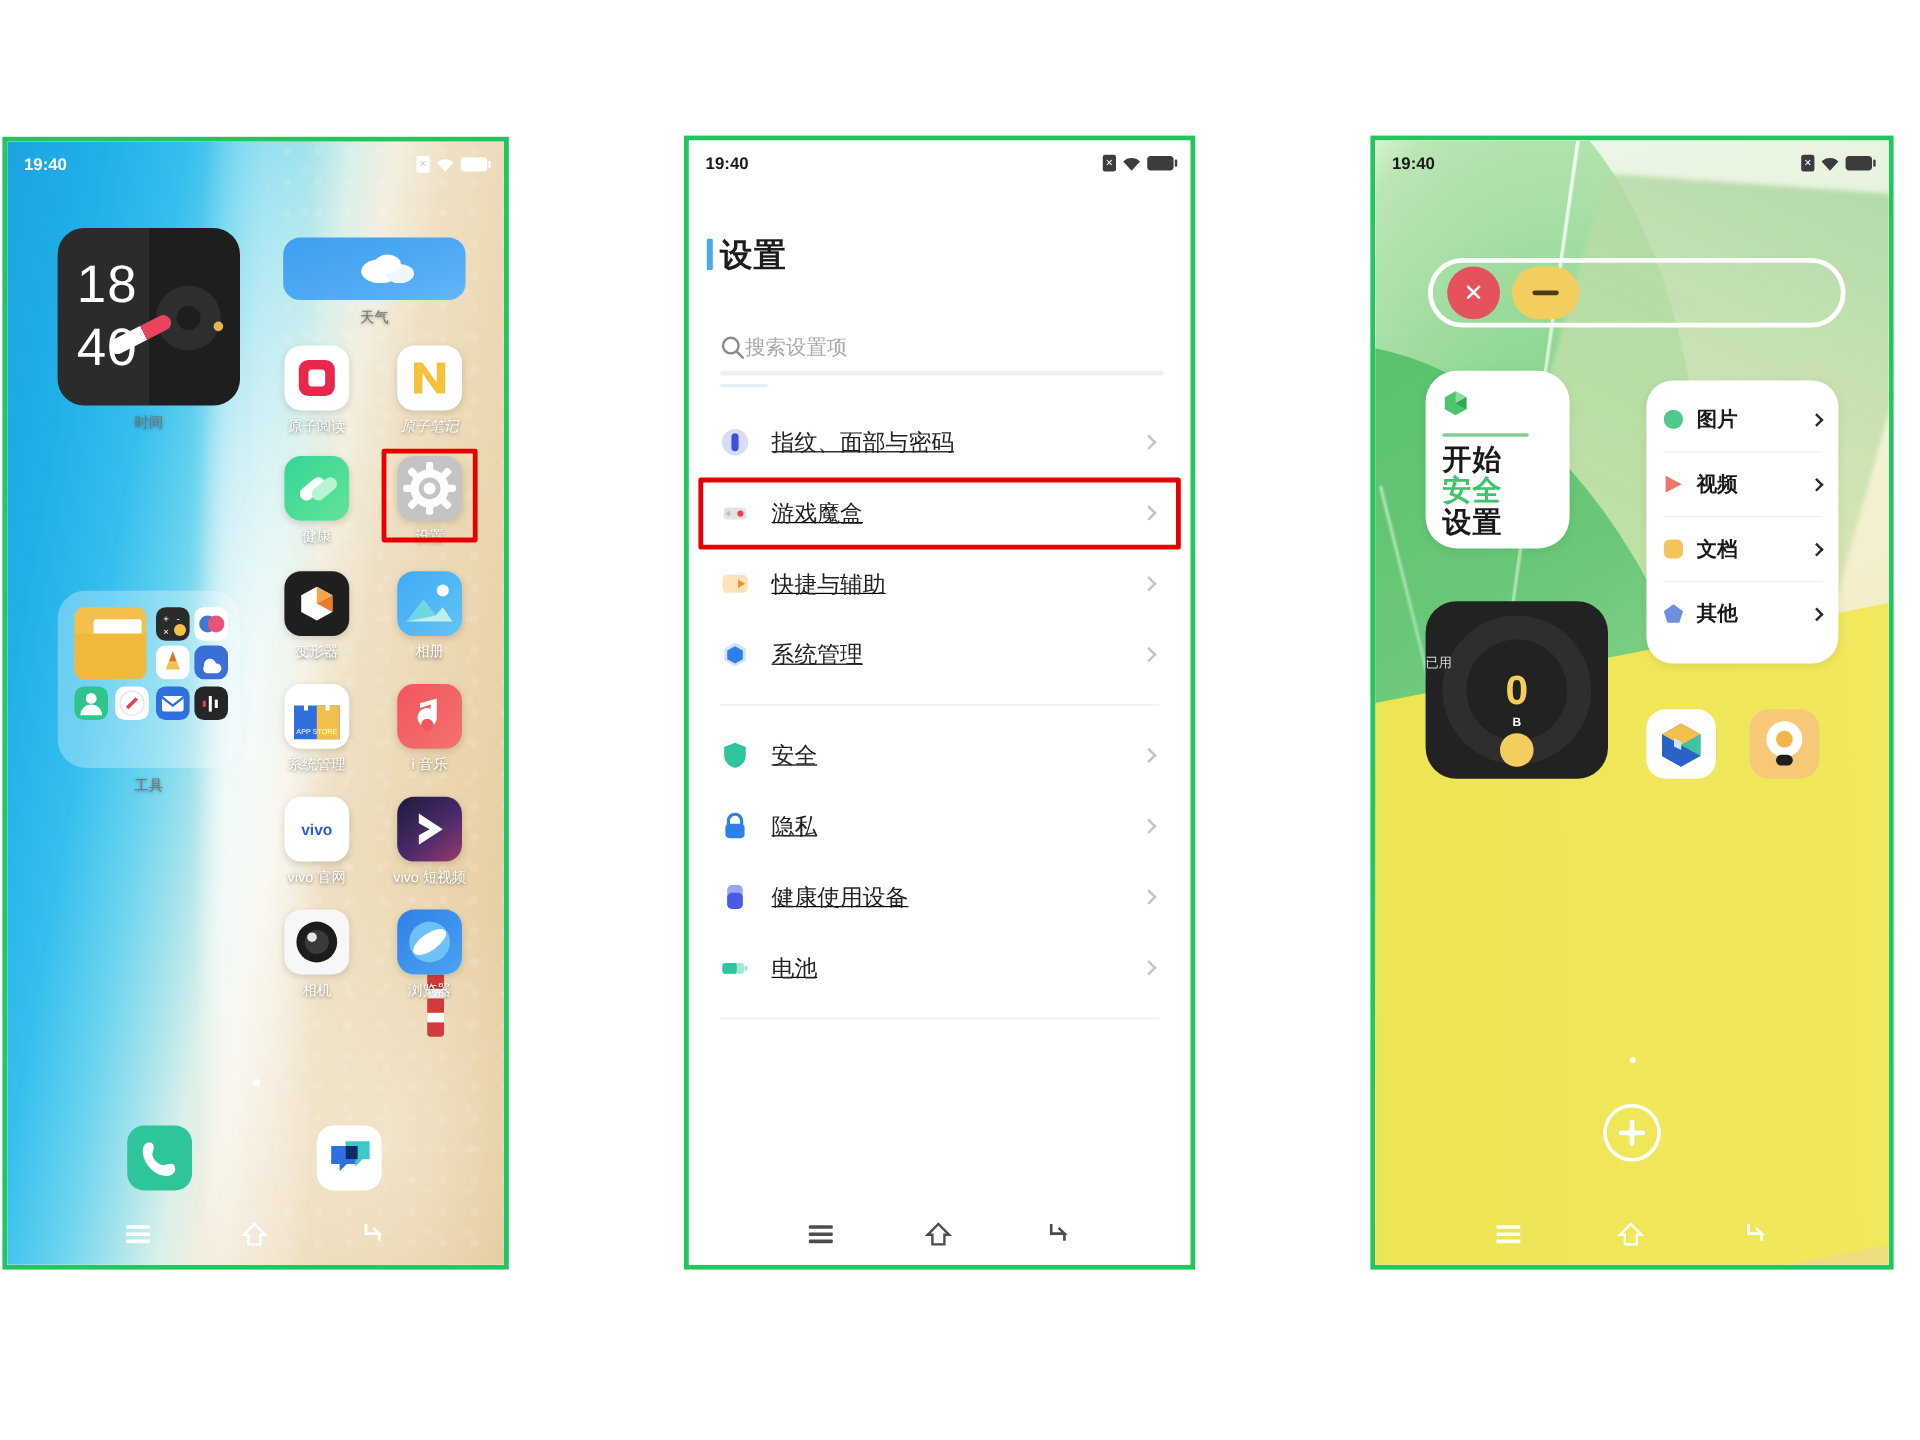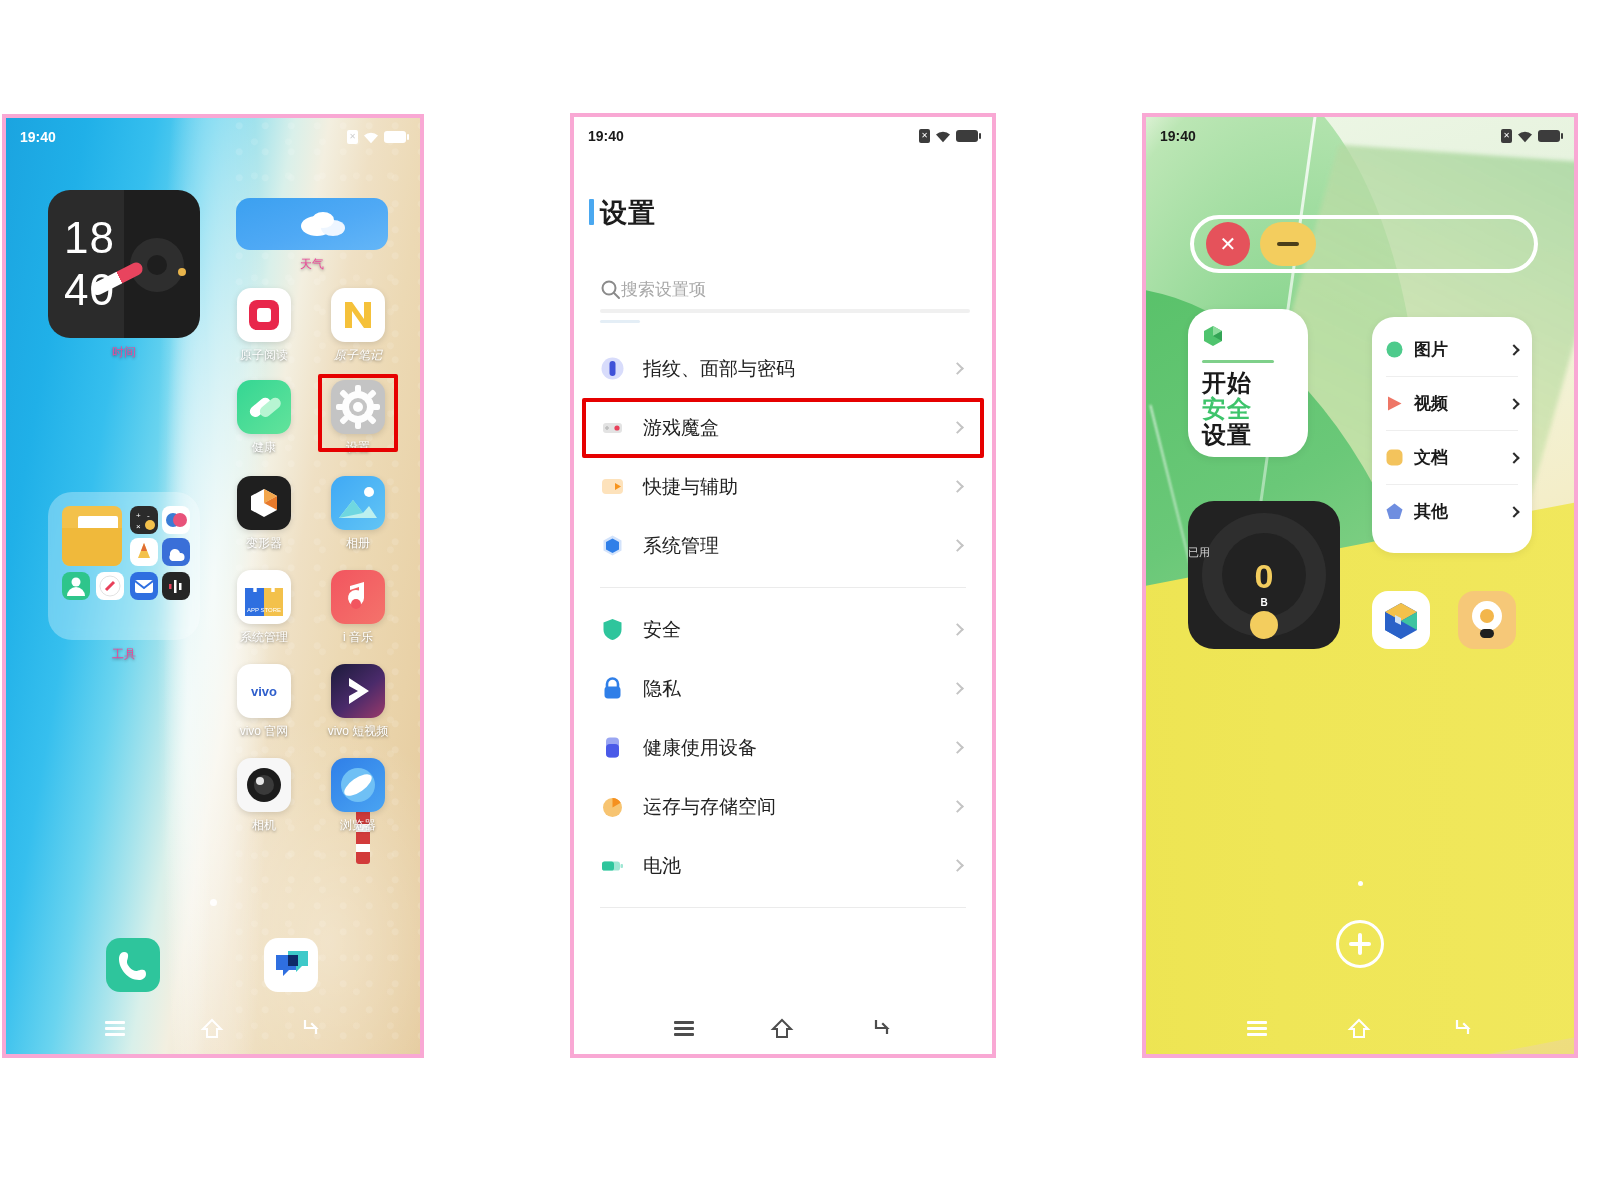--- a/index.html
+++ b/index.html
@@ -7,21 +7,21 @@
     width: 1600px; height: 1200px;
     background: #ffffff;
     font-family: "Liberation Sans", "DejaVu Sans", sans-serif;
     overflow: hidden;
   }
   .stage { position: relative; width: 1600px; height: 1200px; background:#fff; }
 
   
   .phone {
     position: absolute;
-    border: 4px solid #f9a8d4;
+    border: 4px solid #22c55e;
     overflow: hidden;
     background: #fff;
   }
   #phone1 { left: 2px;    top: 114px; width: 422px; height: 944px; }
   #phone2 { left: 570px;  top: 113px; width: 426px; height: 945px; }
   #phone3 { left: 1142px; top: 113px; width: 436px; height: 945px; }
 
   .screen { position:absolute; inset:0; overflow:hidden; }
 
   
@@ -118,21 +118,21 @@
     border-radius:50%; background:#1e1e1e;
   }
   .clock-dot { position:absolute; right:14px; top:78px; width:8px; height:8px; border-radius:50%; background:#e8b44b; }
   .clock-hand {
     position:absolute; left:44px; top:95px; width:56px; height:13px;
     background: linear-gradient(90deg,#ffffff 0 55%, #e8445e 55% 100%);
     border-radius:7px; transform: rotate(-27deg); transform-origin: left center;
   }
 
   .widget-label {
-    position:absolute; text-align:center; color:#ec4899; font-size:12px;
+    position:absolute; text-align:center; color:#737373; font-size:12px;
     text-shadow: 0 1px 3px rgba(0,0,0,.45);
     white-space:nowrap;
   }
 
   .weather-widget {
     position:absolute; left:230px; top:80px; width:152px; height:52px;
     border-radius:14px;
     background: linear-gradient(160deg,#3ba0f0,#4fa9f5 55%, #64b6f7);
     overflow:hidden;
   }
@@ -190,21 +190,21 @@
     background:#f0f0f0; border-radius:2px;
   }
   .ghost-line {
     position:absolute; left:26px; top:203px; width:40px; height:3px;
     background:#e4eef6; border-radius:2px;
   }
 
   .slist { position:absolute; left:0; right:0; top:222px; }
   .srow {
     position:relative; height:59px; margin:0 26px;
-    display:flex; align-items:center; gap:18px;
+    display:flex; align-items:center; gap:18px;text-decoration:underline;
   }
   .srow .s-ic { width:25px; height:25px; position:relative; flex:none; }
   .srow .s-lb { font-size:19px; color:#222; flex:1; }
   .srow .s-ch {
     width:9px; height:9px; border-right:2.2px solid #c4c4c4; border-top:2.2px solid #c4c4c4;
     transform: rotate(45deg); margin-right:4px;
   }
   .sdivider { height:1px; background:#ebebeb; margin:12px 26px 12px 26px; }
   .privacy-highlight {
     position:absolute; left:8px; right:8px; border:4px solid #e60000;
@@ -700,30 +700,20 @@
           <span class="s-ic">
             <svg width="25" height="25" viewBox="0 0 25 25">
                 <rect x="6" y="2.5" width="13" height="20" rx="4" fill="#9aa6f2"></rect>
                 <rect x="6" y="9" width="13" height="13.5" rx="4" fill="#4a5ae8"></rect>
               </svg>
           </span>
           <span class="s-lb">健康使用设备</span>
           <span class="s-ch"></span>
         </div>
 
-        <div class="srow">
-          <span class="s-ic">
-            <svg width="25" height="25" viewBox="0 0 25 25">
-                <circle cx="12.5" cy="13.5" r="9.5" fill="#f7c471"></circle>
-                <path d="M12.5 13.5V4a9.5 9.5 0 0 1 8.2 4.7z" fill="#f5901f"></path>
-              </svg>
-          </span>
-          <span class="s-lb">运存与存储空间</span>
-          <span class="s-ch"></span>
-        </div>
 
         <div class="srow">
           <span class="s-ic">
             <svg width="25" height="25" viewBox="0 0 25 25">
                 <rect x="2" y="8.5" width="18" height="9" rx="2.6" fill="#9fe7d4"></rect>
                 <rect x="2" y="8.5" width="12" height="9" rx="2.6" fill="#2ec59c"></rect>
                 <rect x="20.5" y="11" width="2.5" height="4" rx="1" fill="#9fe7d4"></rect>
               </svg>
           </span>
           <span class="s-lb">电池</span>

